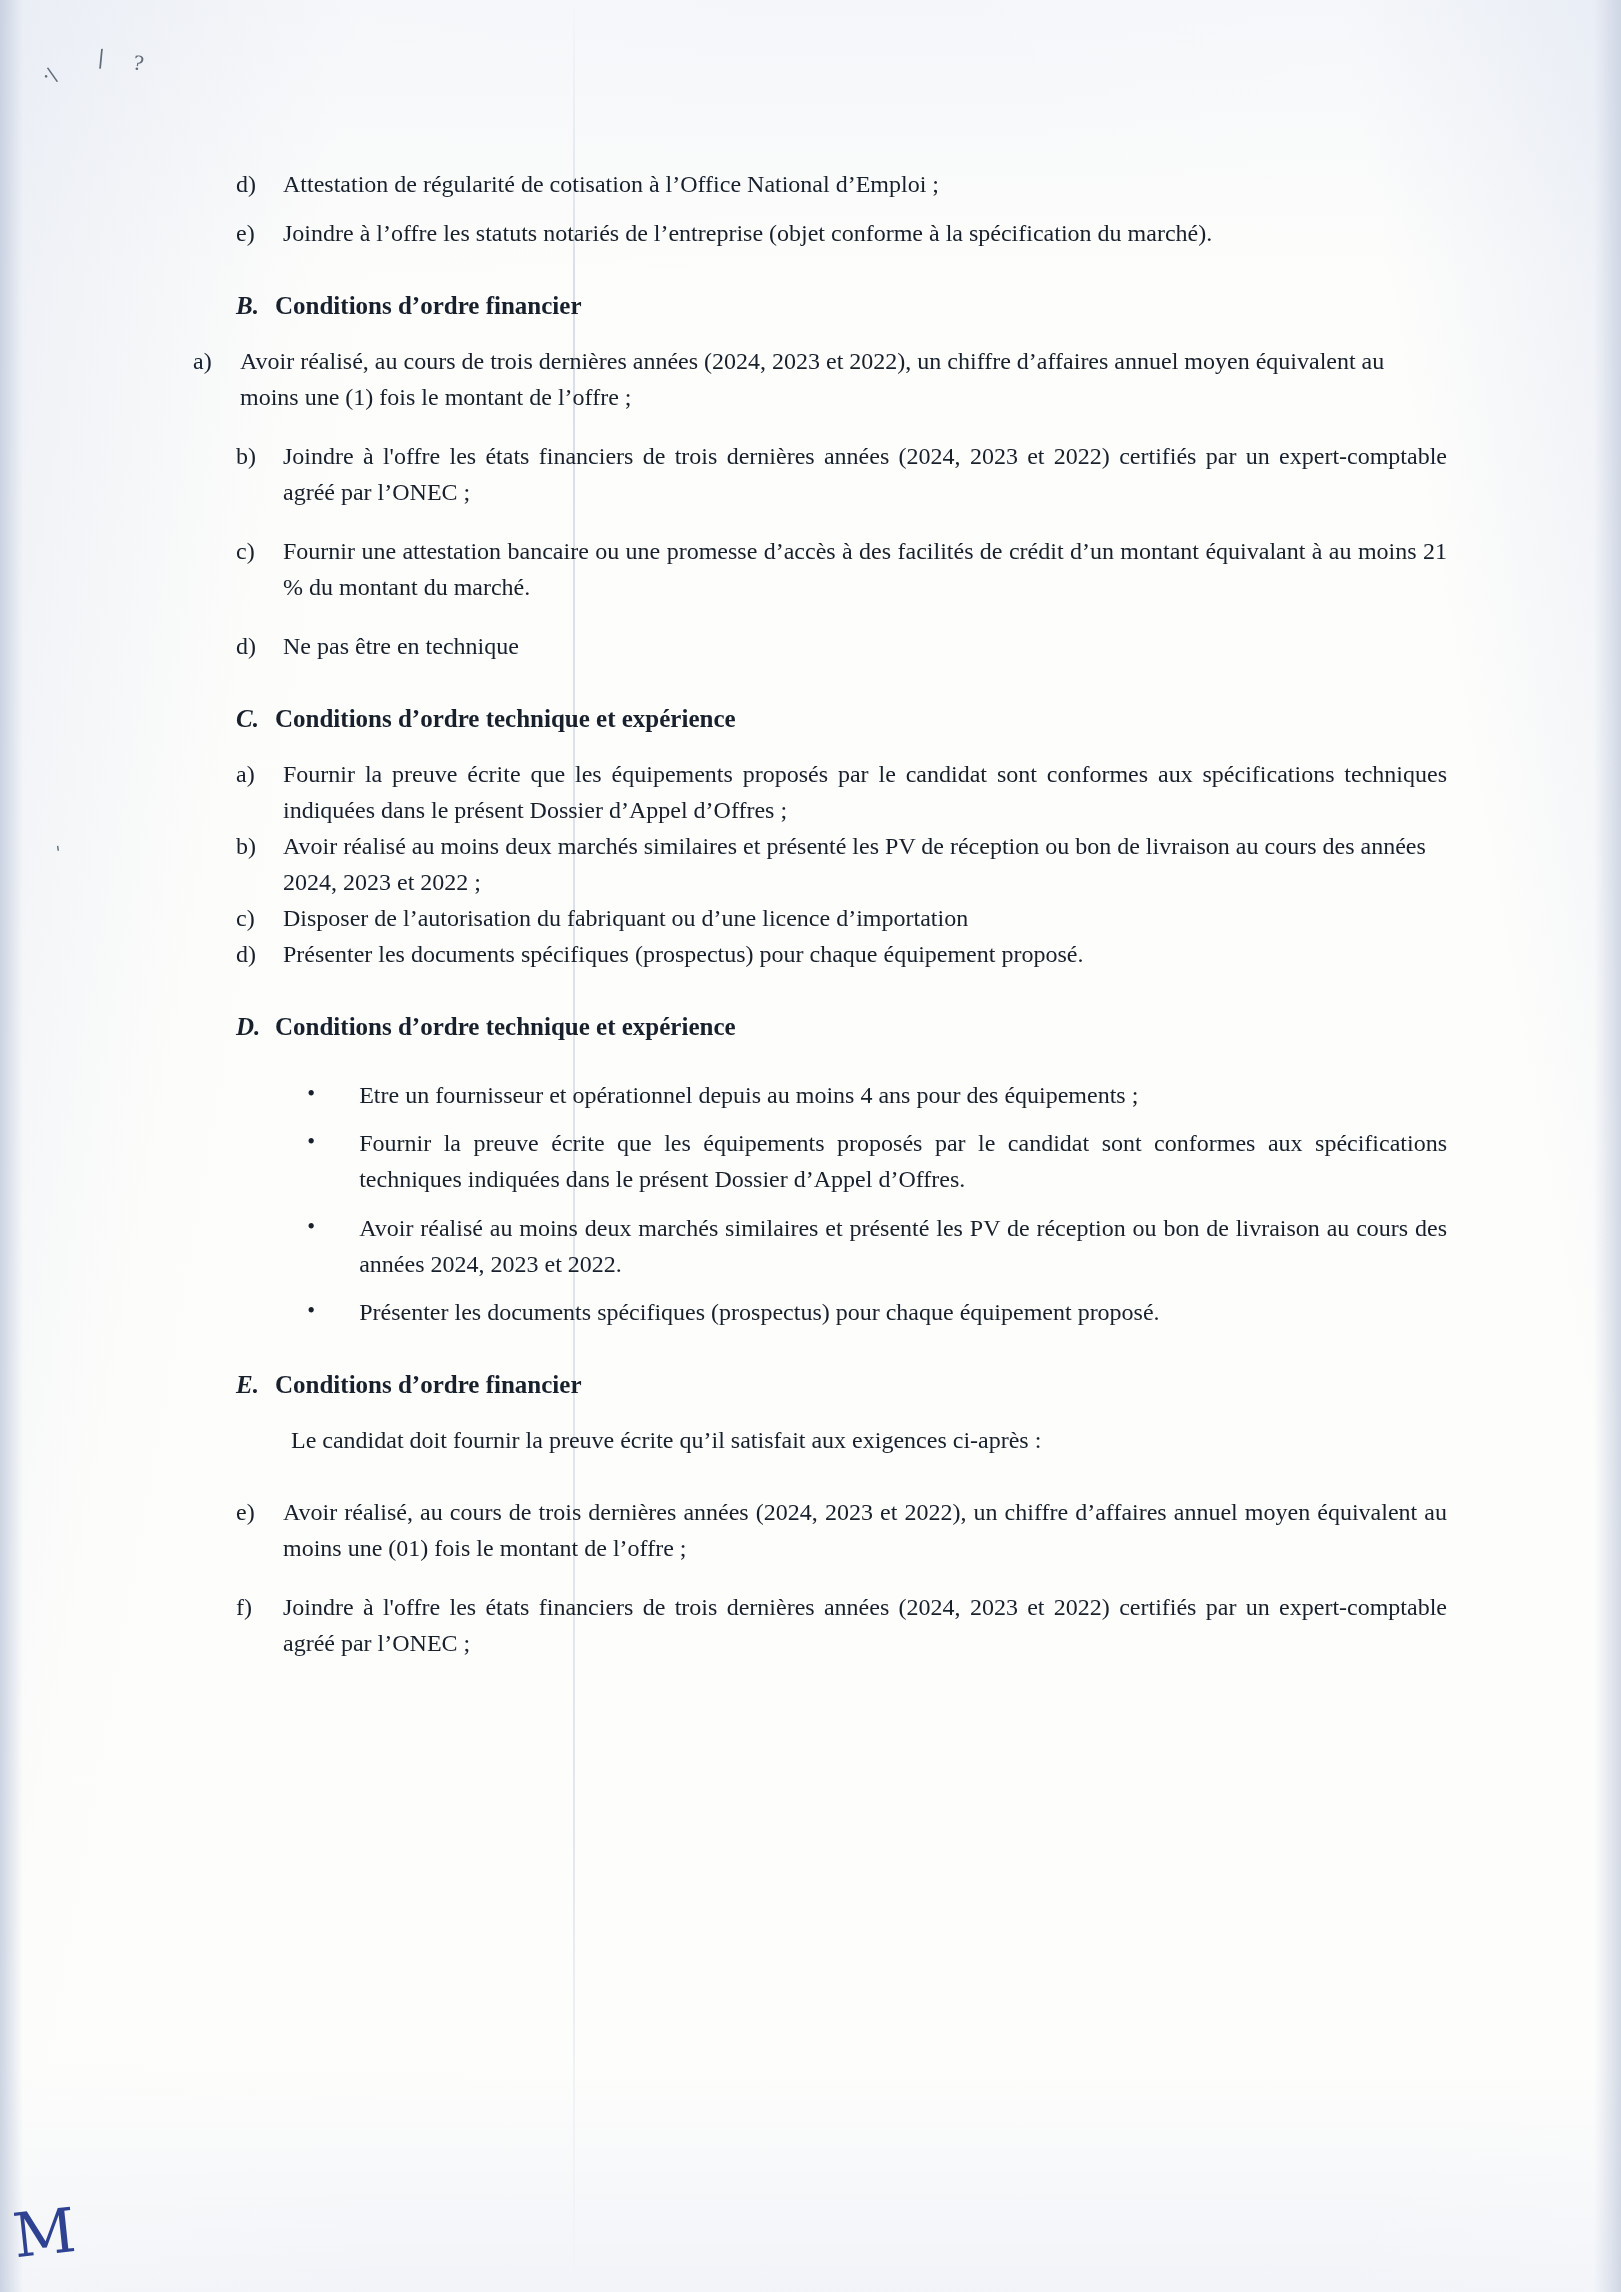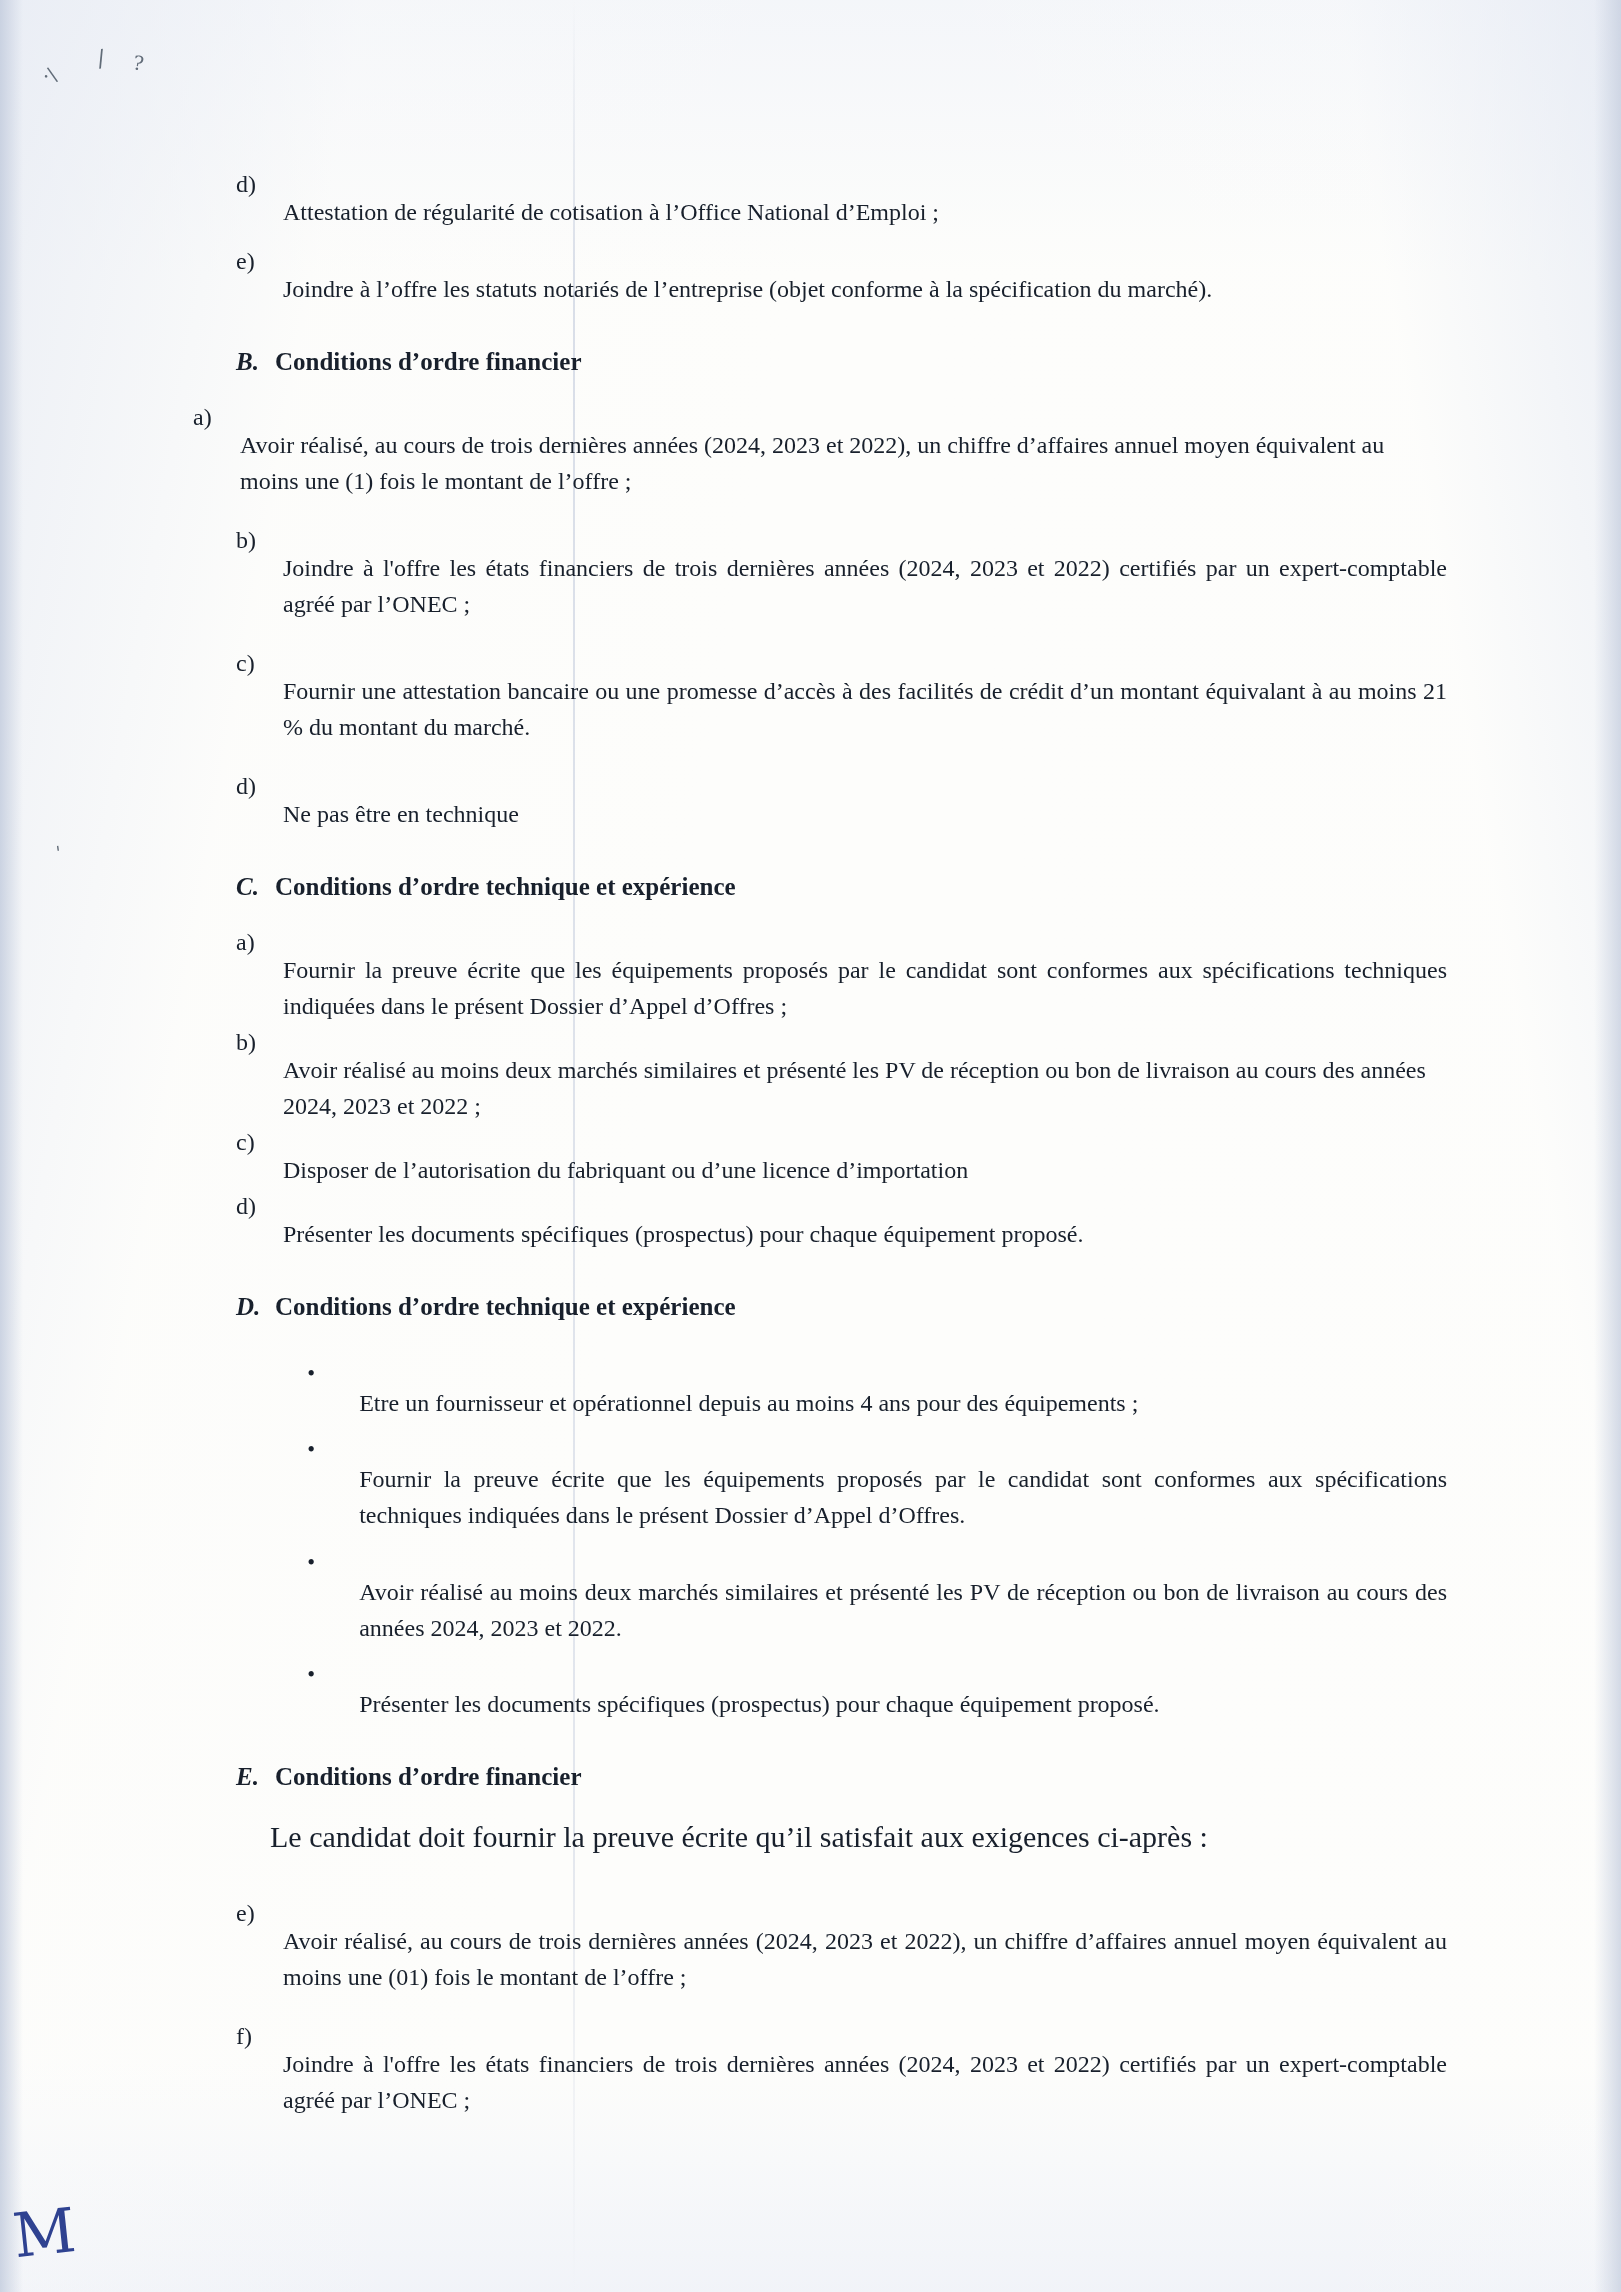--- a/index.html
+++ b/index.html
@@ -71,21 +71,20 @@
     text-align: left;
   }
   .marker.bullet {
     width: 52px;
     font-size: 22.4px;
     text-align: left;
     padding-left: 7.2px;
   }
   .txt {
     flex: 1 1 auto;
-    margin-top: 28px;
   }
   .justify .txt {
     text-align: justify;
   }
   .heading {
     display: flex;
     align-items: flex-start;
     font-weight: bold;
     font-size: 25px;
     margin-top: 41px;
@@ -99,23 +98,23 @@
   }
   .heading .htext {
     text-underline-offset: 4.5px;
   }
   .indent-1 { margin-left: 43px; }
   .indent-3 { margin-left: 107px; }
   .gap-s { margin-top: 12.5px; }
   .gap-m { margin-top: 23px; }
   .gap-l { margin-top: 36px; }
   .para {
-    font-size: 30px;
+    font-size: 24px;
     line-height: 1.5;
-    margin-left: 77px;
+    margin-left: 98px;
   }
   
   .mark {
     position: absolute;
     color: #33404f;
     font-family: "DejaVu Serif", serif;
     opacity: 0.75;
     pointer-events: none;
   }
   .mark-top-1 { top: 64px; left: 43px; font-size: 19.7px; transform: rotate(-18deg); }

